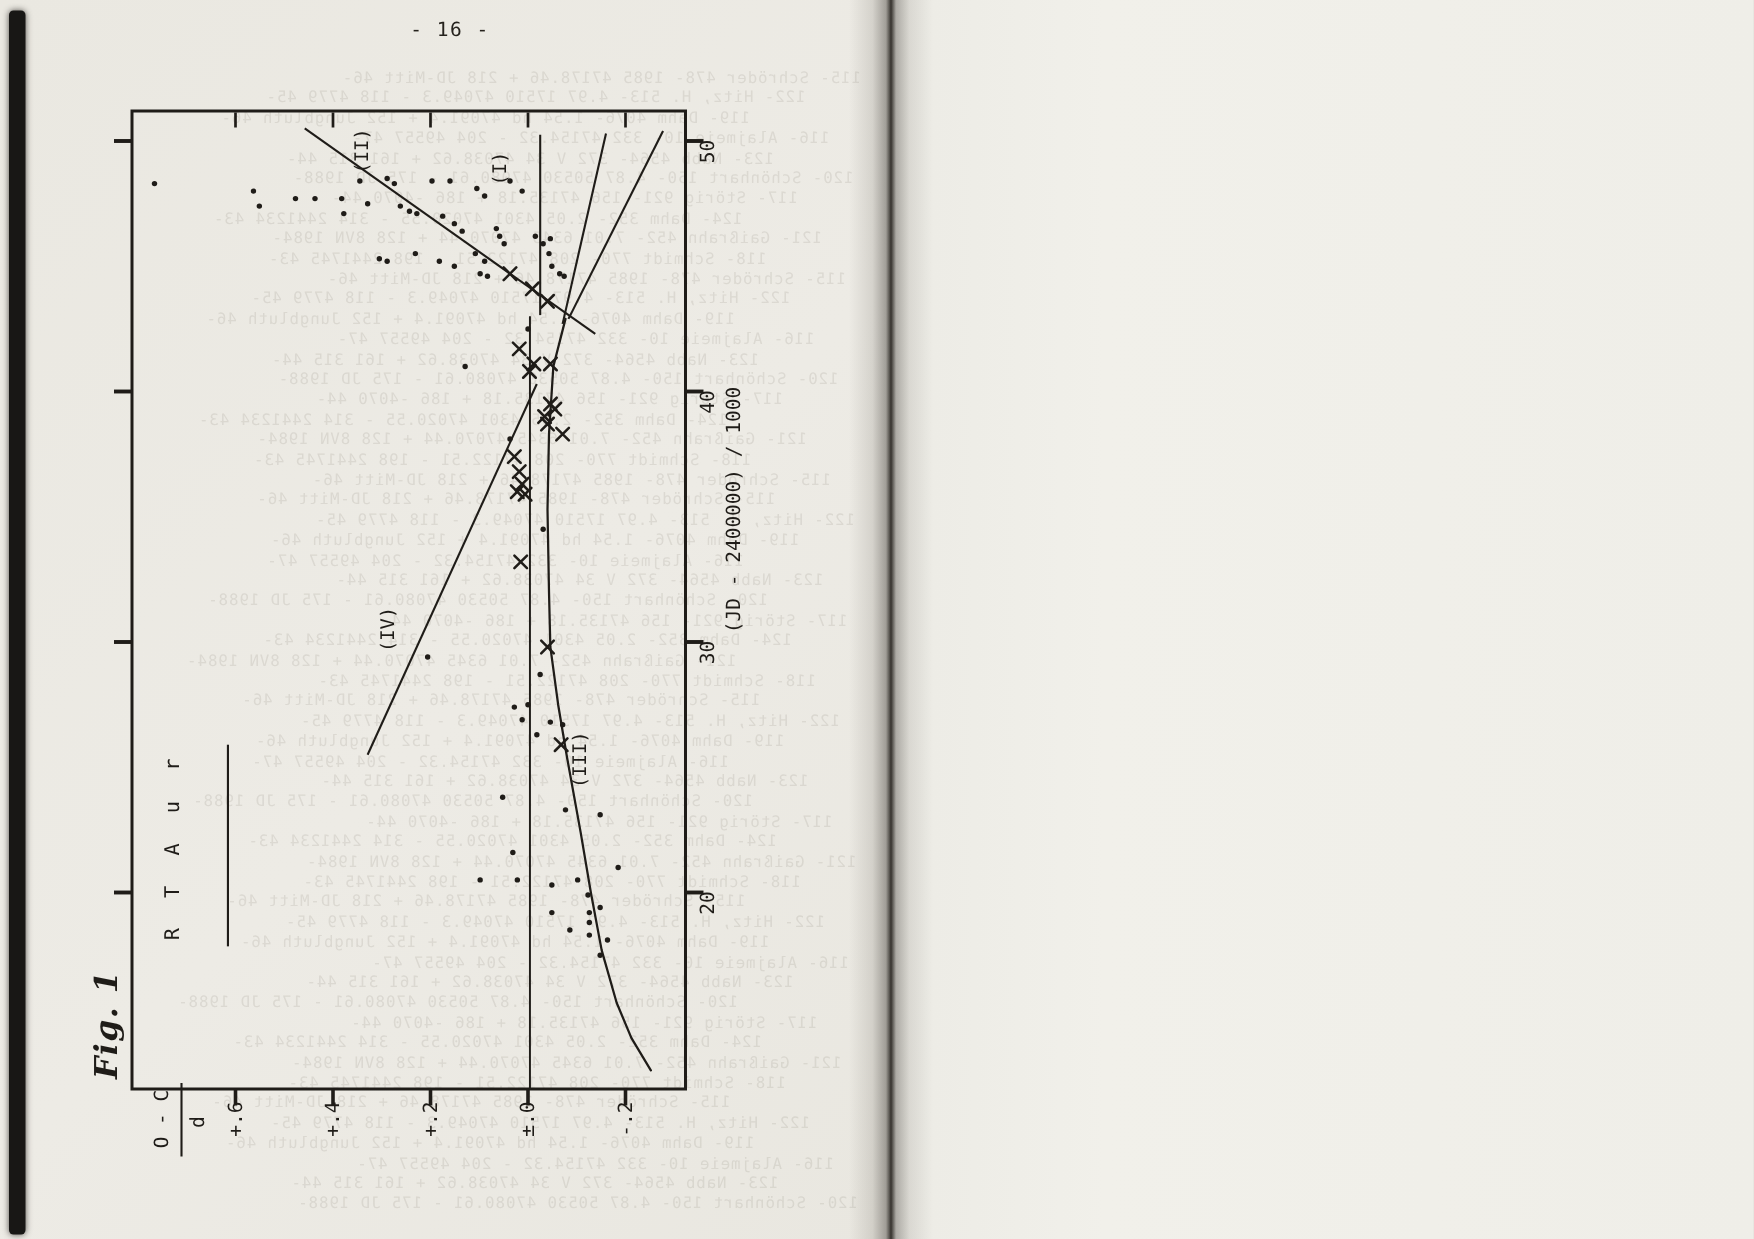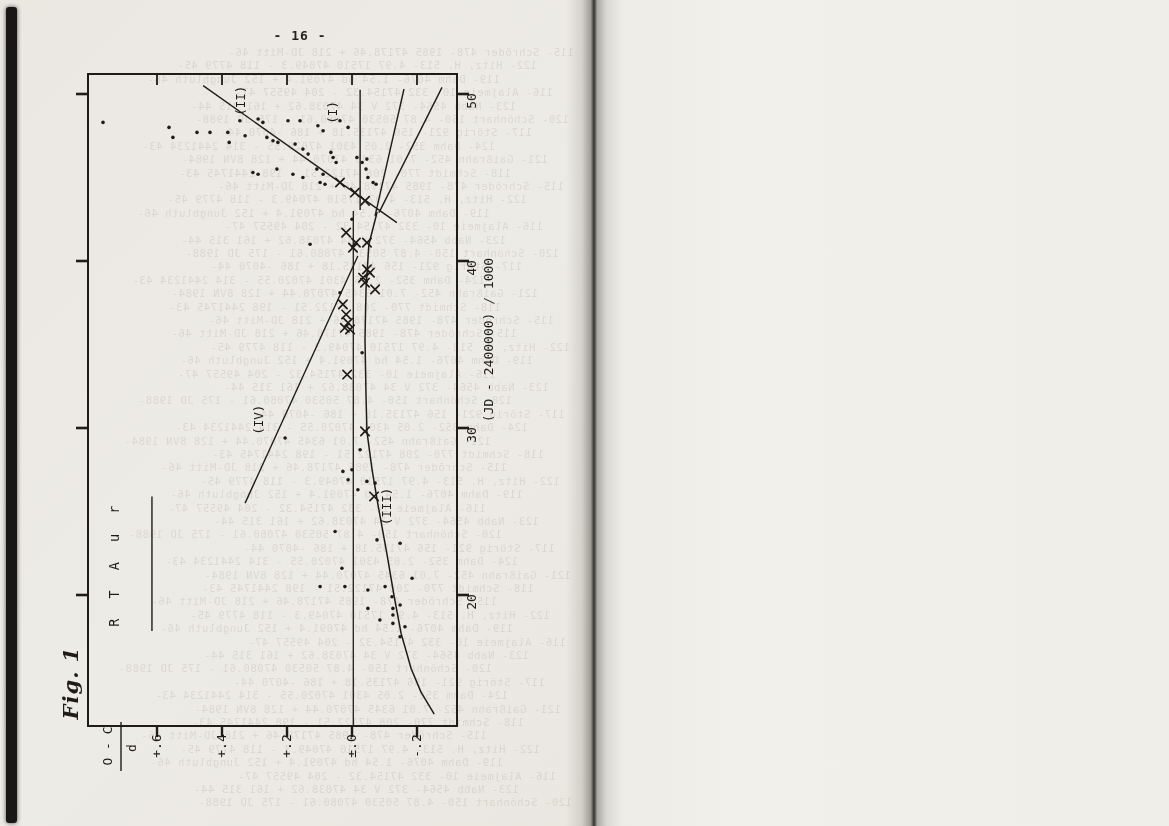--- a/index.html
+++ b/index.html
@@ -24,21 +24,21 @@
       rgba(105,100,92,.18) 28%,
       rgba(70,66,60,.45) 44%,
       #35322d 50%,
       rgba(78,74,68,.40) 56%,
       rgba(110,105,97,.15) 72%,
       rgba(110,105,97,0) 100%);
   }
   .page-header{
     position:absolute;font-size:13px;letter-spacing:1px;color:#25221d;
   }
-  #hdr16{left:255px;top:28px;width:90px;text-align:center;font-weight:bold;}
+  #hdr16{left:255px;top:13px;width:90px;text-align:center;}
 
   
   .bleed{position:absolute;pointer-events:none;overflow:hidden;}
   #bleed-left{left:18px;top:44px;width:556px;height:776px;transform:scaleX(-1);}
   .bleed-line{
     position:absolute;left:0;width:100%;white-space:nowrap;overflow:hidden;
     font-size:10.5px;letter-spacing:.6px;color:#6b6457;filter:blur(.4px);
   }
   #bleed-left .bleed-line{opacity:.13;}
 

